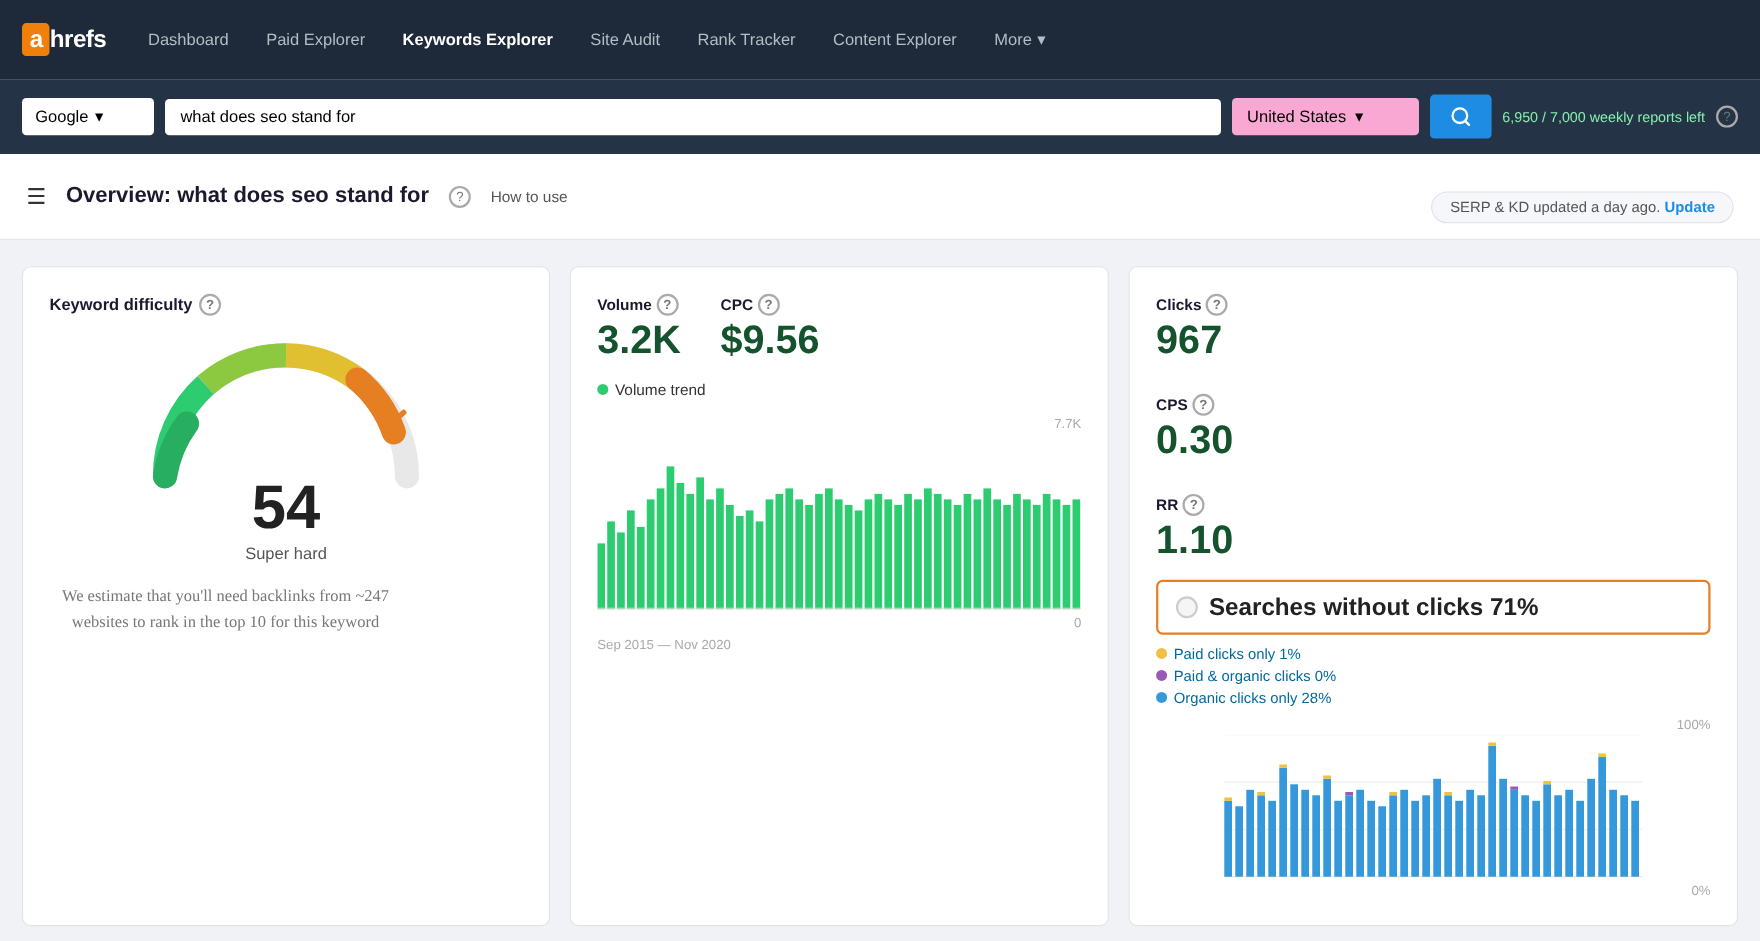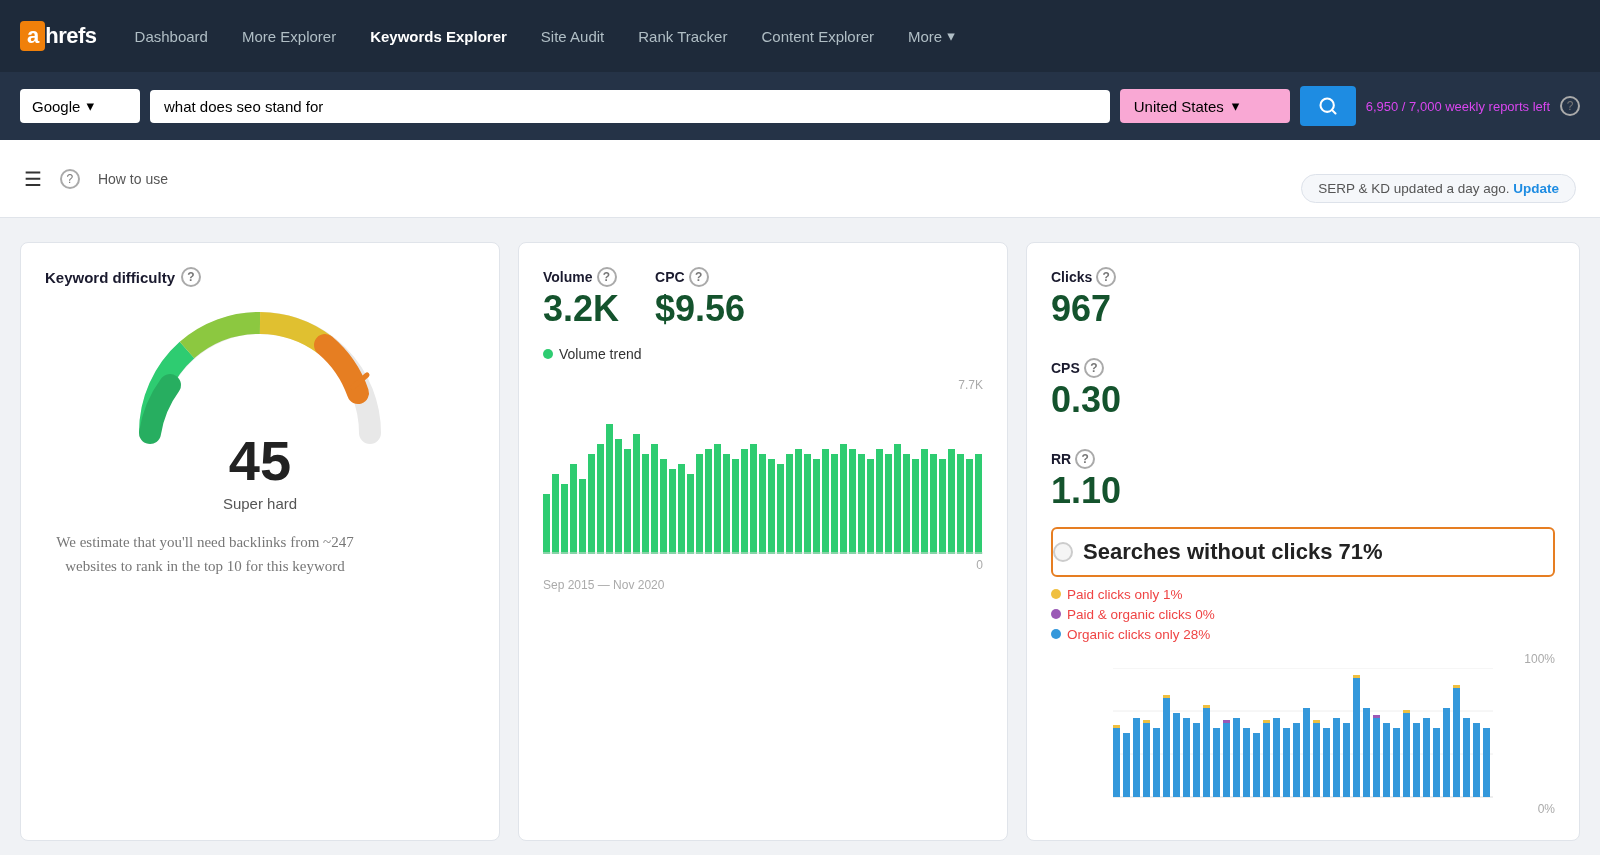--- a/index.html
+++ b/index.html
@@ -91,21 +91,21 @@
     }
     .search-btn {
       background: #1e8ce2;
       border: none;
       border-radius: 4px;
       padding: 10px 18px;
       cursor: pointer;
       display: flex; align-items: center;
     }
     .weekly-reports {
-      color: #d946ef;
+      color: #86efac;
       font-size: 13px;
       white-space: nowrap;
     }
 
     
     .overview-header {
       background: #fff;
       border-bottom: 1px solid #e0e4ea;
       padding: 14px 24px;
       display: flex;
@@ -193,44 +193,44 @@
     .chart-area { position: relative; margin-top: 4px; }
     .chart-label { font-size: 12px; color: #aaa; margin-top: 6px; }
 
     
     .clicks-metrics {
       display: flex; gap: 28px; margin-bottom: 14px; flex-direction: column;
     }
     .clicks-highlight {
       border: 2px solid #e67e22;
       border-radius: 6px;
-      padding: 10px 0;
+      padding: 10px 16px;
       display: flex; align-items: center; gap: 10px;
       margin-bottom: 10px;
       background: #fff;
     }
     .clicks-highlight-circle {
       width: 20px; height: 20px; border-radius: 50%; border: 2px solid #ccc; background: #f5f5f5; flex-shrink: 0;
     }
     .clicks-highlight-text { font-size: 22px; font-weight: 700; color: #222; }
-    .legend-row { display: flex; align-items: center; gap: 6px; font-size: 13.5px; color: #ef4444; margin-bottom: 5px; }
+    .legend-row { display: flex; align-items: center; gap: 6px; font-size: 13.5px; color: #0369a1; margin-bottom: 5px; }
 
     
     .bar-chart-svg { width: 100%; }
   </style>
 </head>
 <body>
 
 <nav class="navbar">
   <a class="logo" href="#">
     <span class="logo-a">a</span>
     <span class="logo-hrefs">hrefs</span>
   </a>
   <a class="nav-link">Dashboard</a>
-  <a class="nav-link">More Explorer</a>
+  <a class="nav-link">Paid Explorer</a>
   <a class="nav-link active">Keywords Explorer</a>
   <a class="nav-link">Site Audit</a>
   <a class="nav-link">Rank Tracker</a>
   <a class="nav-link">Content Explorer</a>
   <span class="nav-more">
     <span>More</span>
     <span>▾</span>
   </span>
 </nav>
 
@@ -251,20 +251,21 @@
       <circle cx="11" cy="11" r="8"></circle>
         <line x1="21" y1="21" x2="16.65" y2="16.65"></line>
     </svg>
   </button>
   <span class="weekly-reports">6,950 / 7,000 weekly reports left</span>
   <span class="help-circle">?</span>
 </div>
 
 <div class="overview-header">
   <span class="hamburger">☰</span>
+  <span class="overview-title">Overview: what does seo stand for</span>
   <span class="help-circle">?</span>
   <span class="how-to-use">How to use</span>
   <div class="update-badge">
     <span>SERP &amp; KD updated a day ago.</span>
     <a href="#">Update</a>
   </div>
 </div>
 
 <div class="main-content">
 
@@ -284,21 +285,21 @@
         <path d="M 57 47 A 110 110 0 0 1 130 20" fill="none" stroke="#8cc840" stroke-width="22" stroke-linecap="butt"></path>
 
         <path d="M 130 20 A 110 110 0 0 1 195 42" fill="none" stroke="#e0c030" stroke-width="22" stroke-linecap="butt"></path>
 
         <path d="M 195 42 A 110 110 0 0 1 228 90" fill="none" stroke="#e67e22" stroke-width="22" stroke-linecap="round"></path>
 
         <line x1="223" y1="84" x2="237" y2="72" stroke="#e67e22" stroke-width="5" stroke-linecap="round"></line>
 
         <path d="M 20 130 A 110 110 0 0 1 40 82" fill="none" stroke="#27ae60" stroke-width="22" stroke-linecap="round"></path>
       </svg>
-      <div class="gauge-value">45</div>
+      <div class="gauge-value">54</div>
       <div class="gauge-label">Super hard</div>
     </div>
     <div class="gauge-desc">We estimate that you'll need backlinks from ~247 websites to rank in the top 10 for this keyword</div>
   </div>
 
   <div class="card card-volume">
     <div class="metrics-row">
       <div class="metric-item">
         <div class="metric-label">
           <span>Volume</span>

